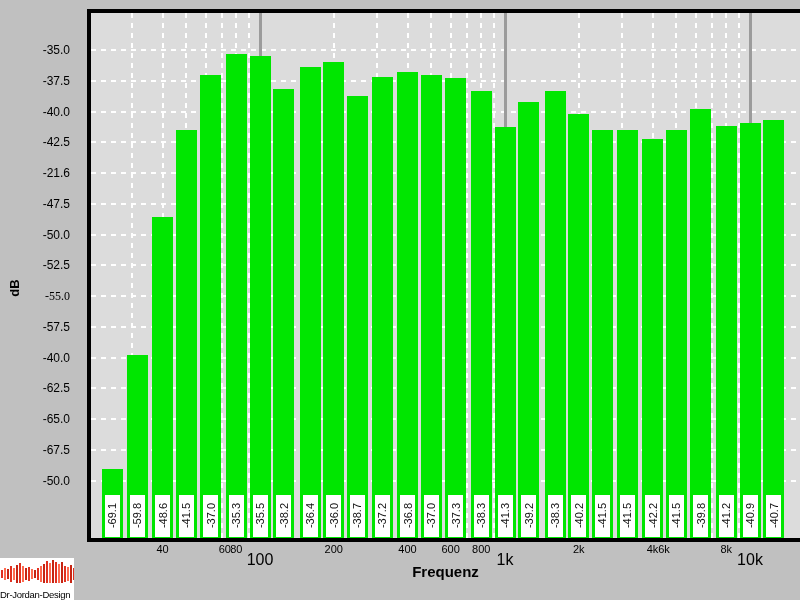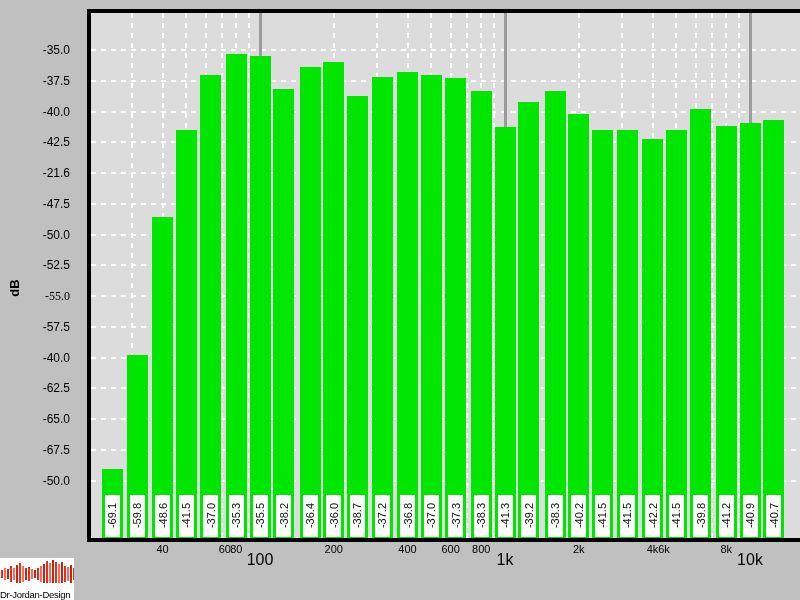--- a/index.html
+++ b/index.html
@@ -216,20 +216,21 @@
           </div>
         </div>
         <div class="bar" style="left: 672.243px; top: 107.11px; height: 417.89px; background: rgb(0, 230, 0);">
           <div class="bar-label-box">
             <span>-40.7</span>
           </div>
         </div>
       </div>
   </div>
 
+  <div id="x-title">Frequenz</div>
 
   <div id="logo">
     <svg width="74" height="30" viewBox="0 0 74 30" style="position:absolute;left:0;top:1px;">
         <rect x="1" y="11" width="2" height="8" fill="#e03020"></rect>
         <rect x="4" y="9" width="2" height="12" fill="#ff6a50"></rect>
         <rect x="7" y="10" width="2" height="10" fill="#c62412"></rect>
         <rect x="10" y="7" width="2" height="16" fill="#e03020"></rect>
         <rect x="13" y="9" width="2" height="12" fill="#ff6a50"></rect>
         <rect x="16" y="6" width="2" height="18" fill="#c62412"></rect>
         <rect x="19" y="4" width="2" height="20" fill="#e03020"></rect>

